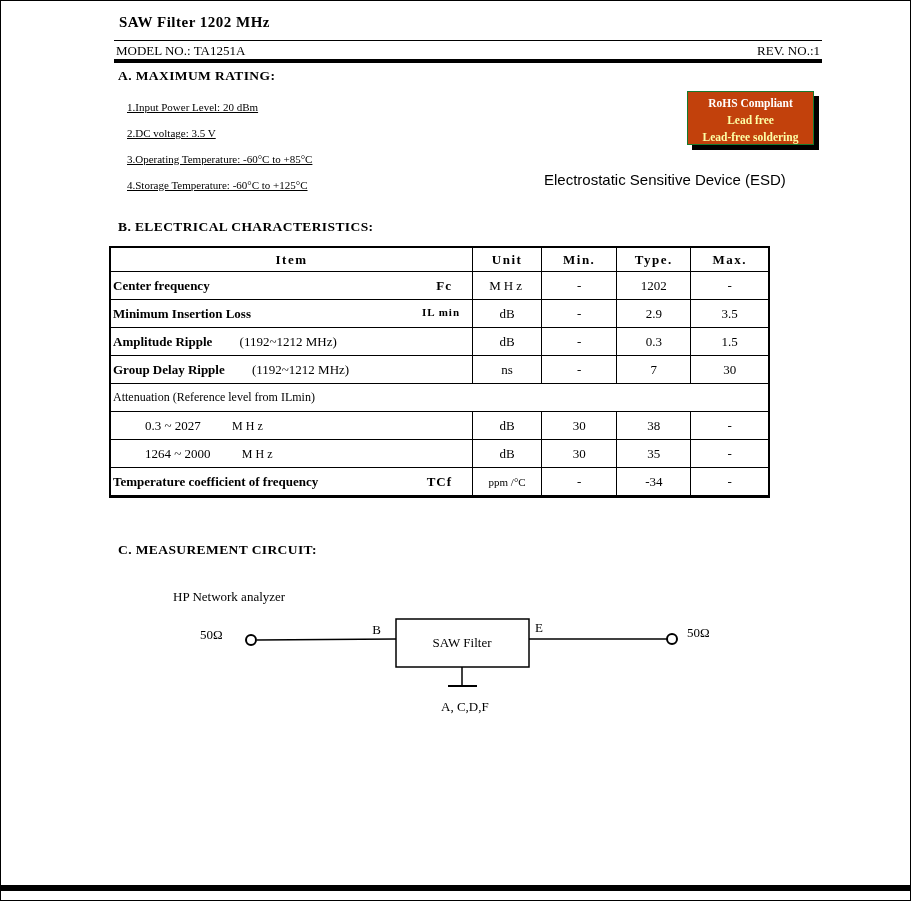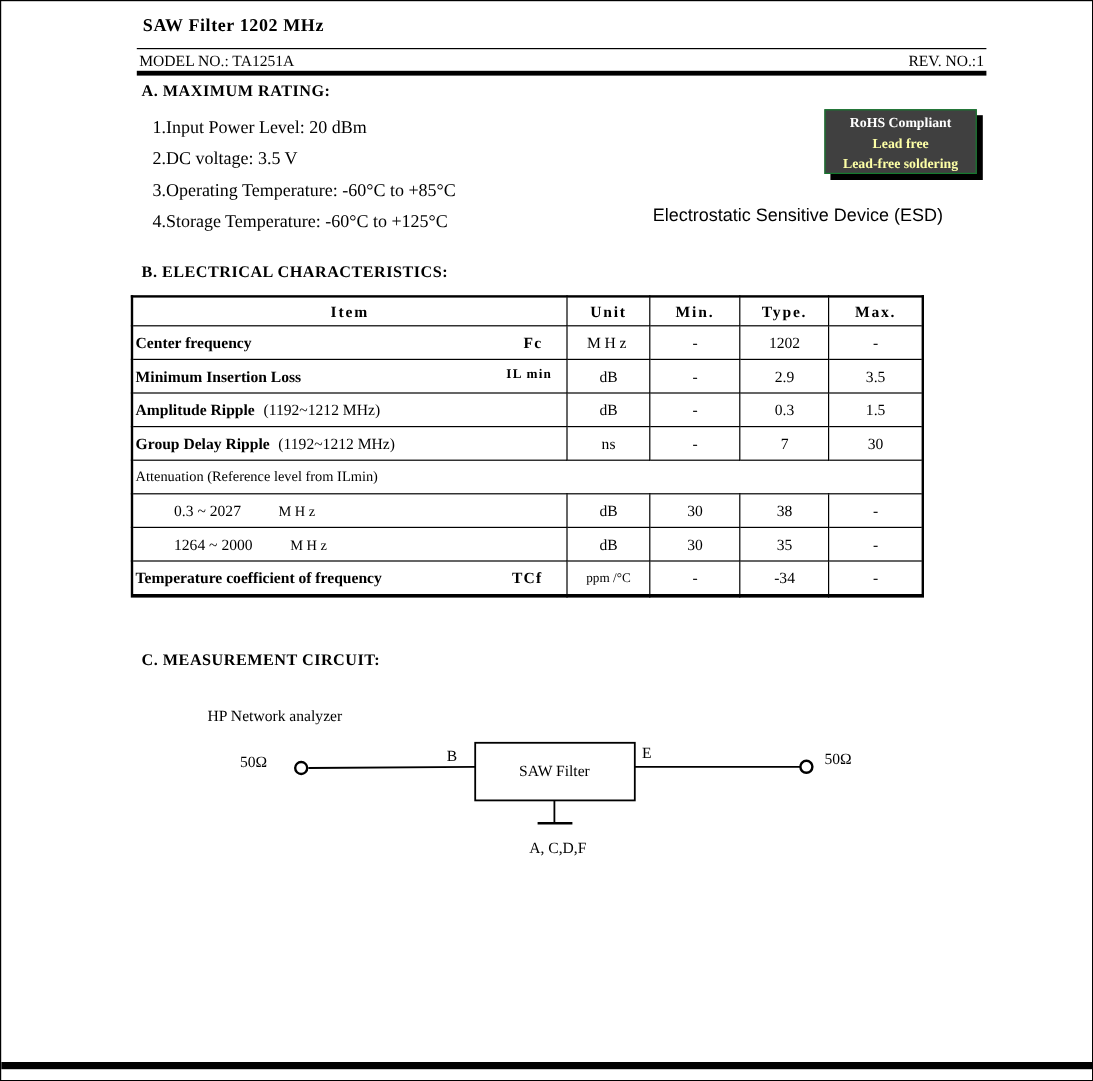--- a/index.html
+++ b/index.html
@@ -17,26 +17,26 @@
   .rule-thin{left:113px;top:39px;width:708px;height:1px;background:#000;}
   .model-no{left:115px;top:42px;font-size:13px;}
   .rev-no{top:42px;right:90px;font-size:13px;}
   .rule-thick{left:113px;top:58px;width:708px;height:4px;background:#000;}
 
   .sec-heading{font-size:13.5px;font-weight:bold;letter-spacing:.4px;}
   .sec-a{left:117px;top:67px;}
   .sec-b{left:117px;top:218px;}
   .sec-c{left:117px;top:541px;}
 
-  .max-items{left:126px;top:93px;font-size:15px;line-height:26px;}
+  .max-items{left:126px;top:93px;font-size:11px;line-height:26px;text-decoration:underline;}
   .max-items div{white-space:pre;}
 
   .rohs-badge{
     left:686px;top:90px;width:127px;height:54px;
-    background:#404040;
+    background:#c2410c;
     border:1px solid #157a2e;
     box-shadow:5px 5px 0 #000;
     text-align:center;
     font-family:"Liberation Serif", serif;
     font-weight:bold;
     font-size:11.5px;
     line-height:17px;
     padding-top:3px;
     box-sizing:border-box;
   }
@@ -65,21 +65,21 @@
   }
   table.spec th{font-weight:bold;text-align:center;letter-spacing:1.5px;height:23px;}
   .col-item{width:362px;}
   .col-unit{width:69px;}
   .col-min{width:75px;}
   .col-typ{width:74px;}
   .col-max{width:78px;}
   td.c{text-align:center;}
   .item-cell{padding-left:2px;}
   .item-name{font-weight:bold;}
-  .item-note{margin-left:4px;}
+  .item-note{margin-left:24px;}
   .item-sym{float:right;font-weight:bold;padding-right:18px;letter-spacing:1px;}
   .item-sym.small{font-size:11px;padding-right:10px;text-align:center;}
   .atten-cell{font-size:12px;padding-left:2px;}
   .sub-range{padding-left:32px;}
   .sub-mhz{margin-left:28px;letter-spacing:3px;font-size:12px;}
   .ls3{letter-spacing:3px;}
   .unit-small{font-size:11px;letter-spacing:0;}
 
   .circuit-svg{left:0;top:575px;}
   .circuit-svg text{font-family:"Liberation Serif", serif;font-size:13px;fill:#000;}

